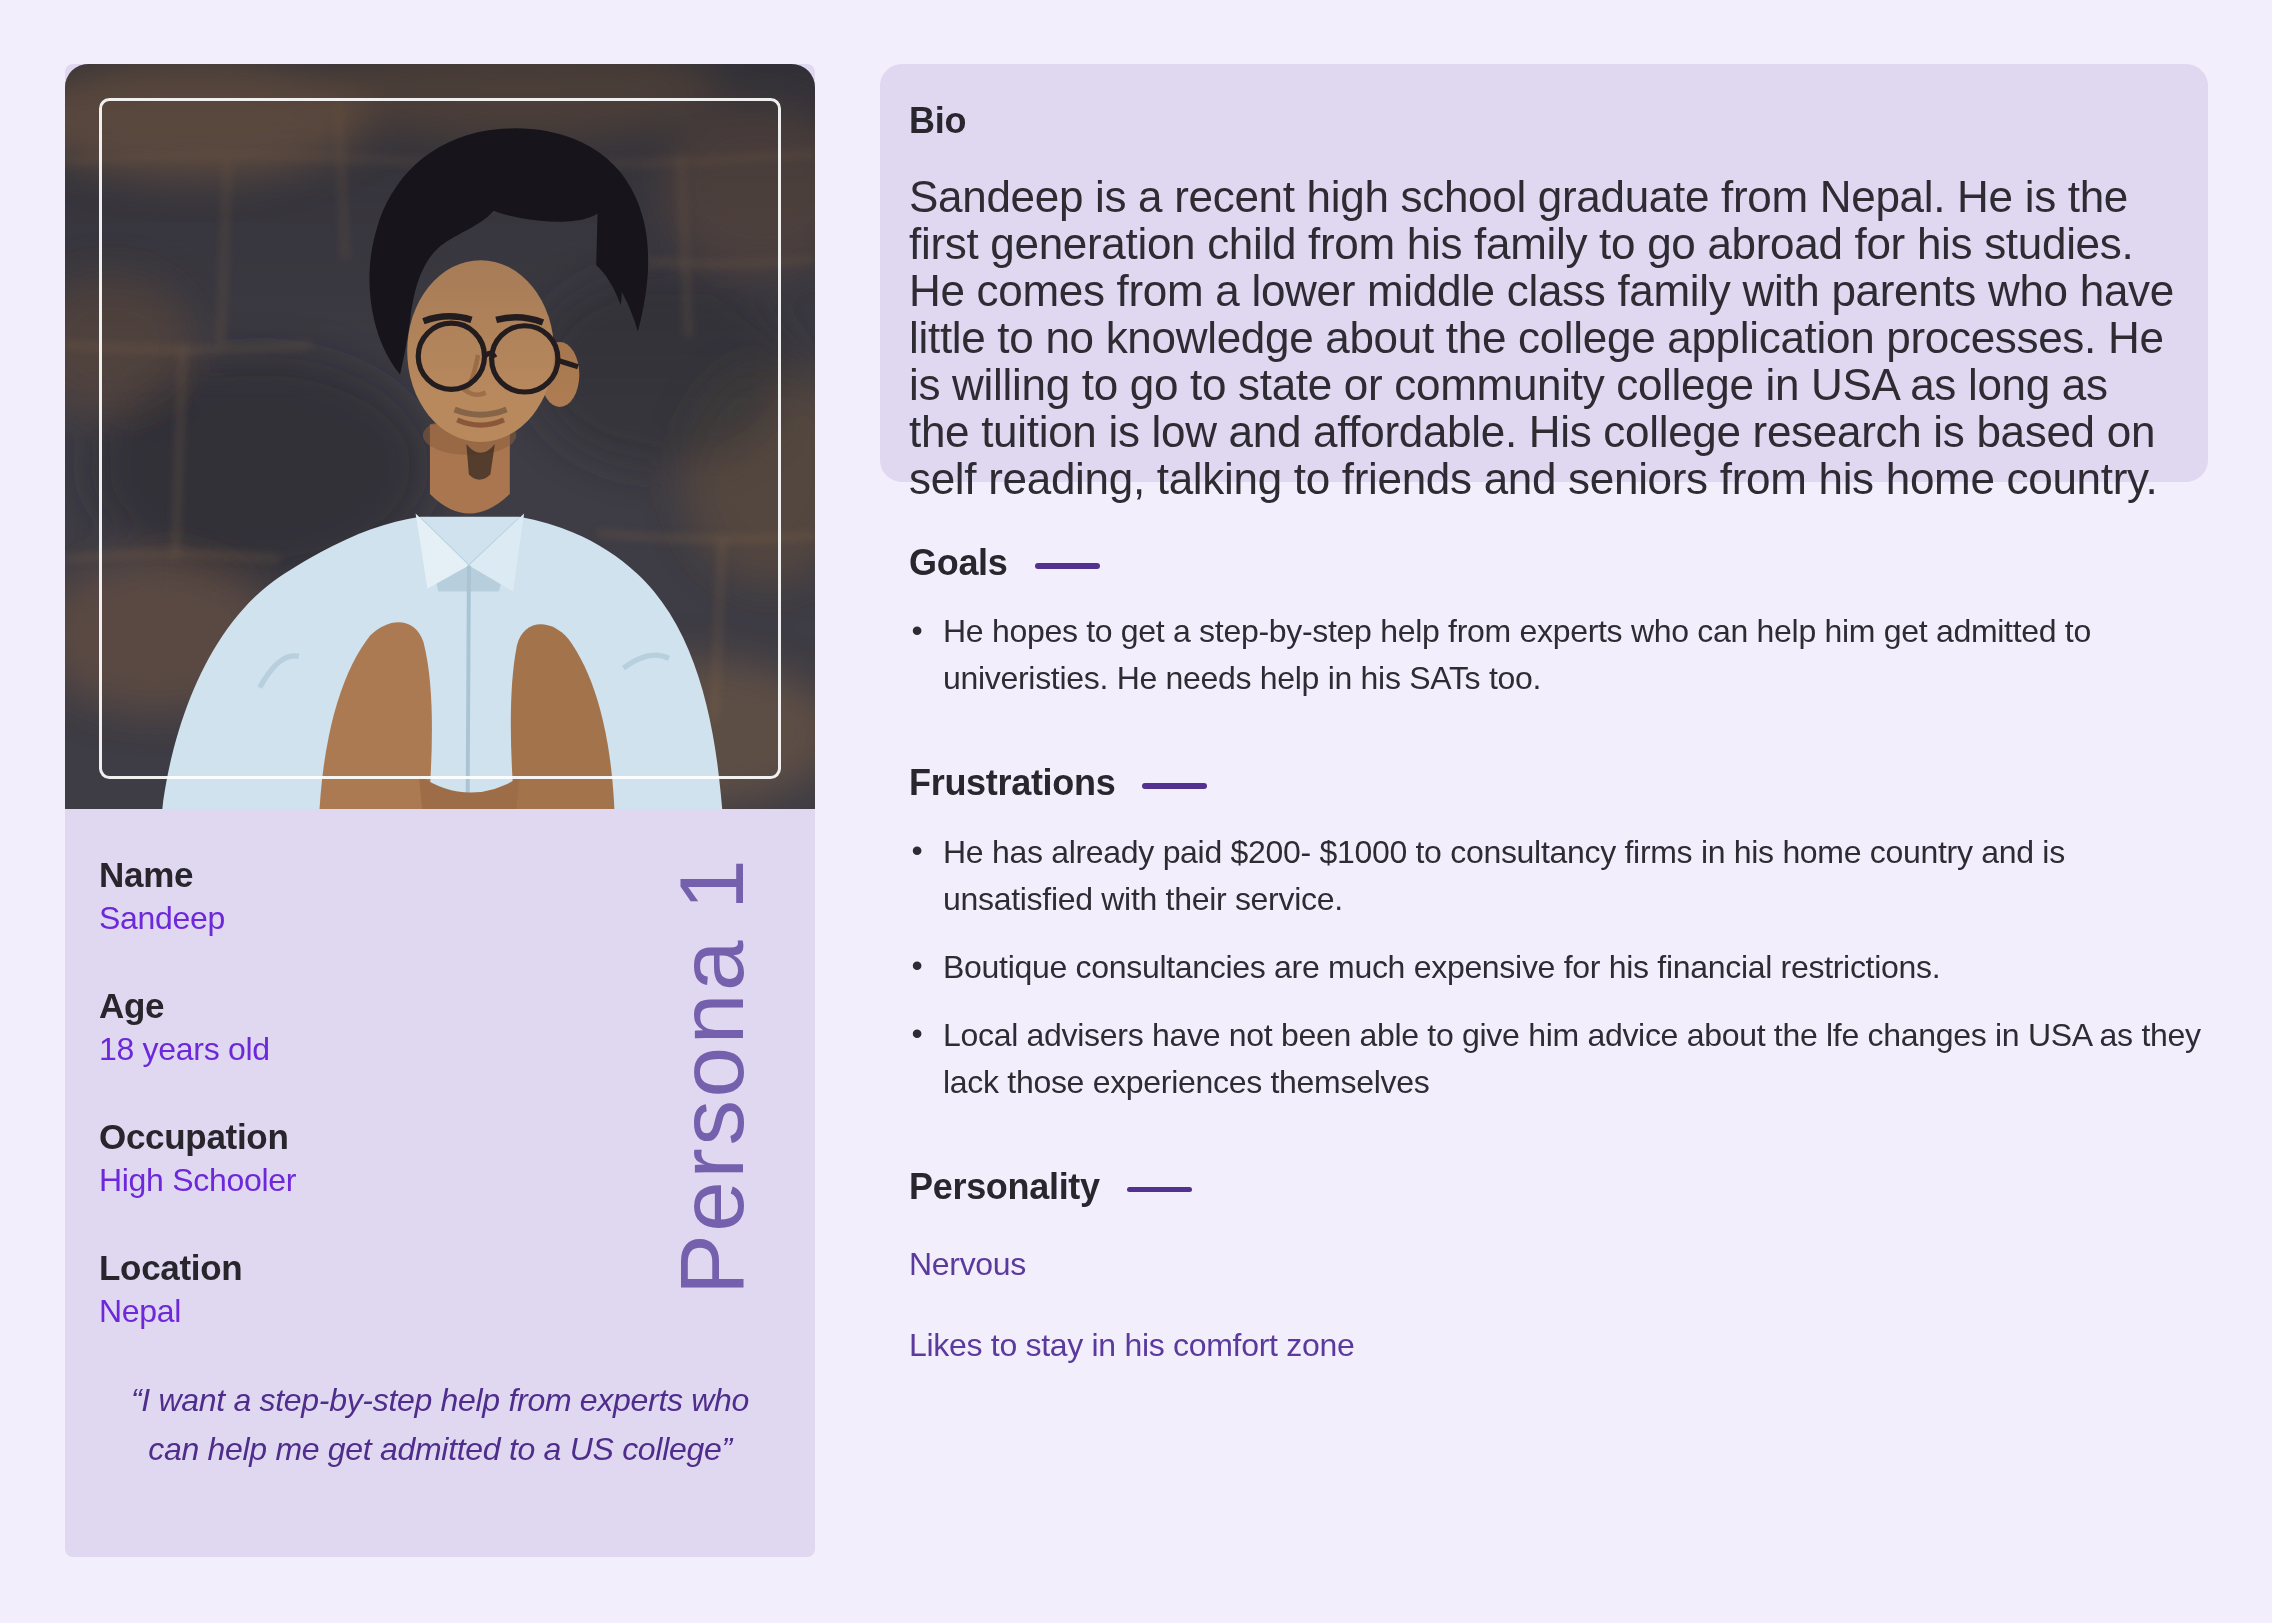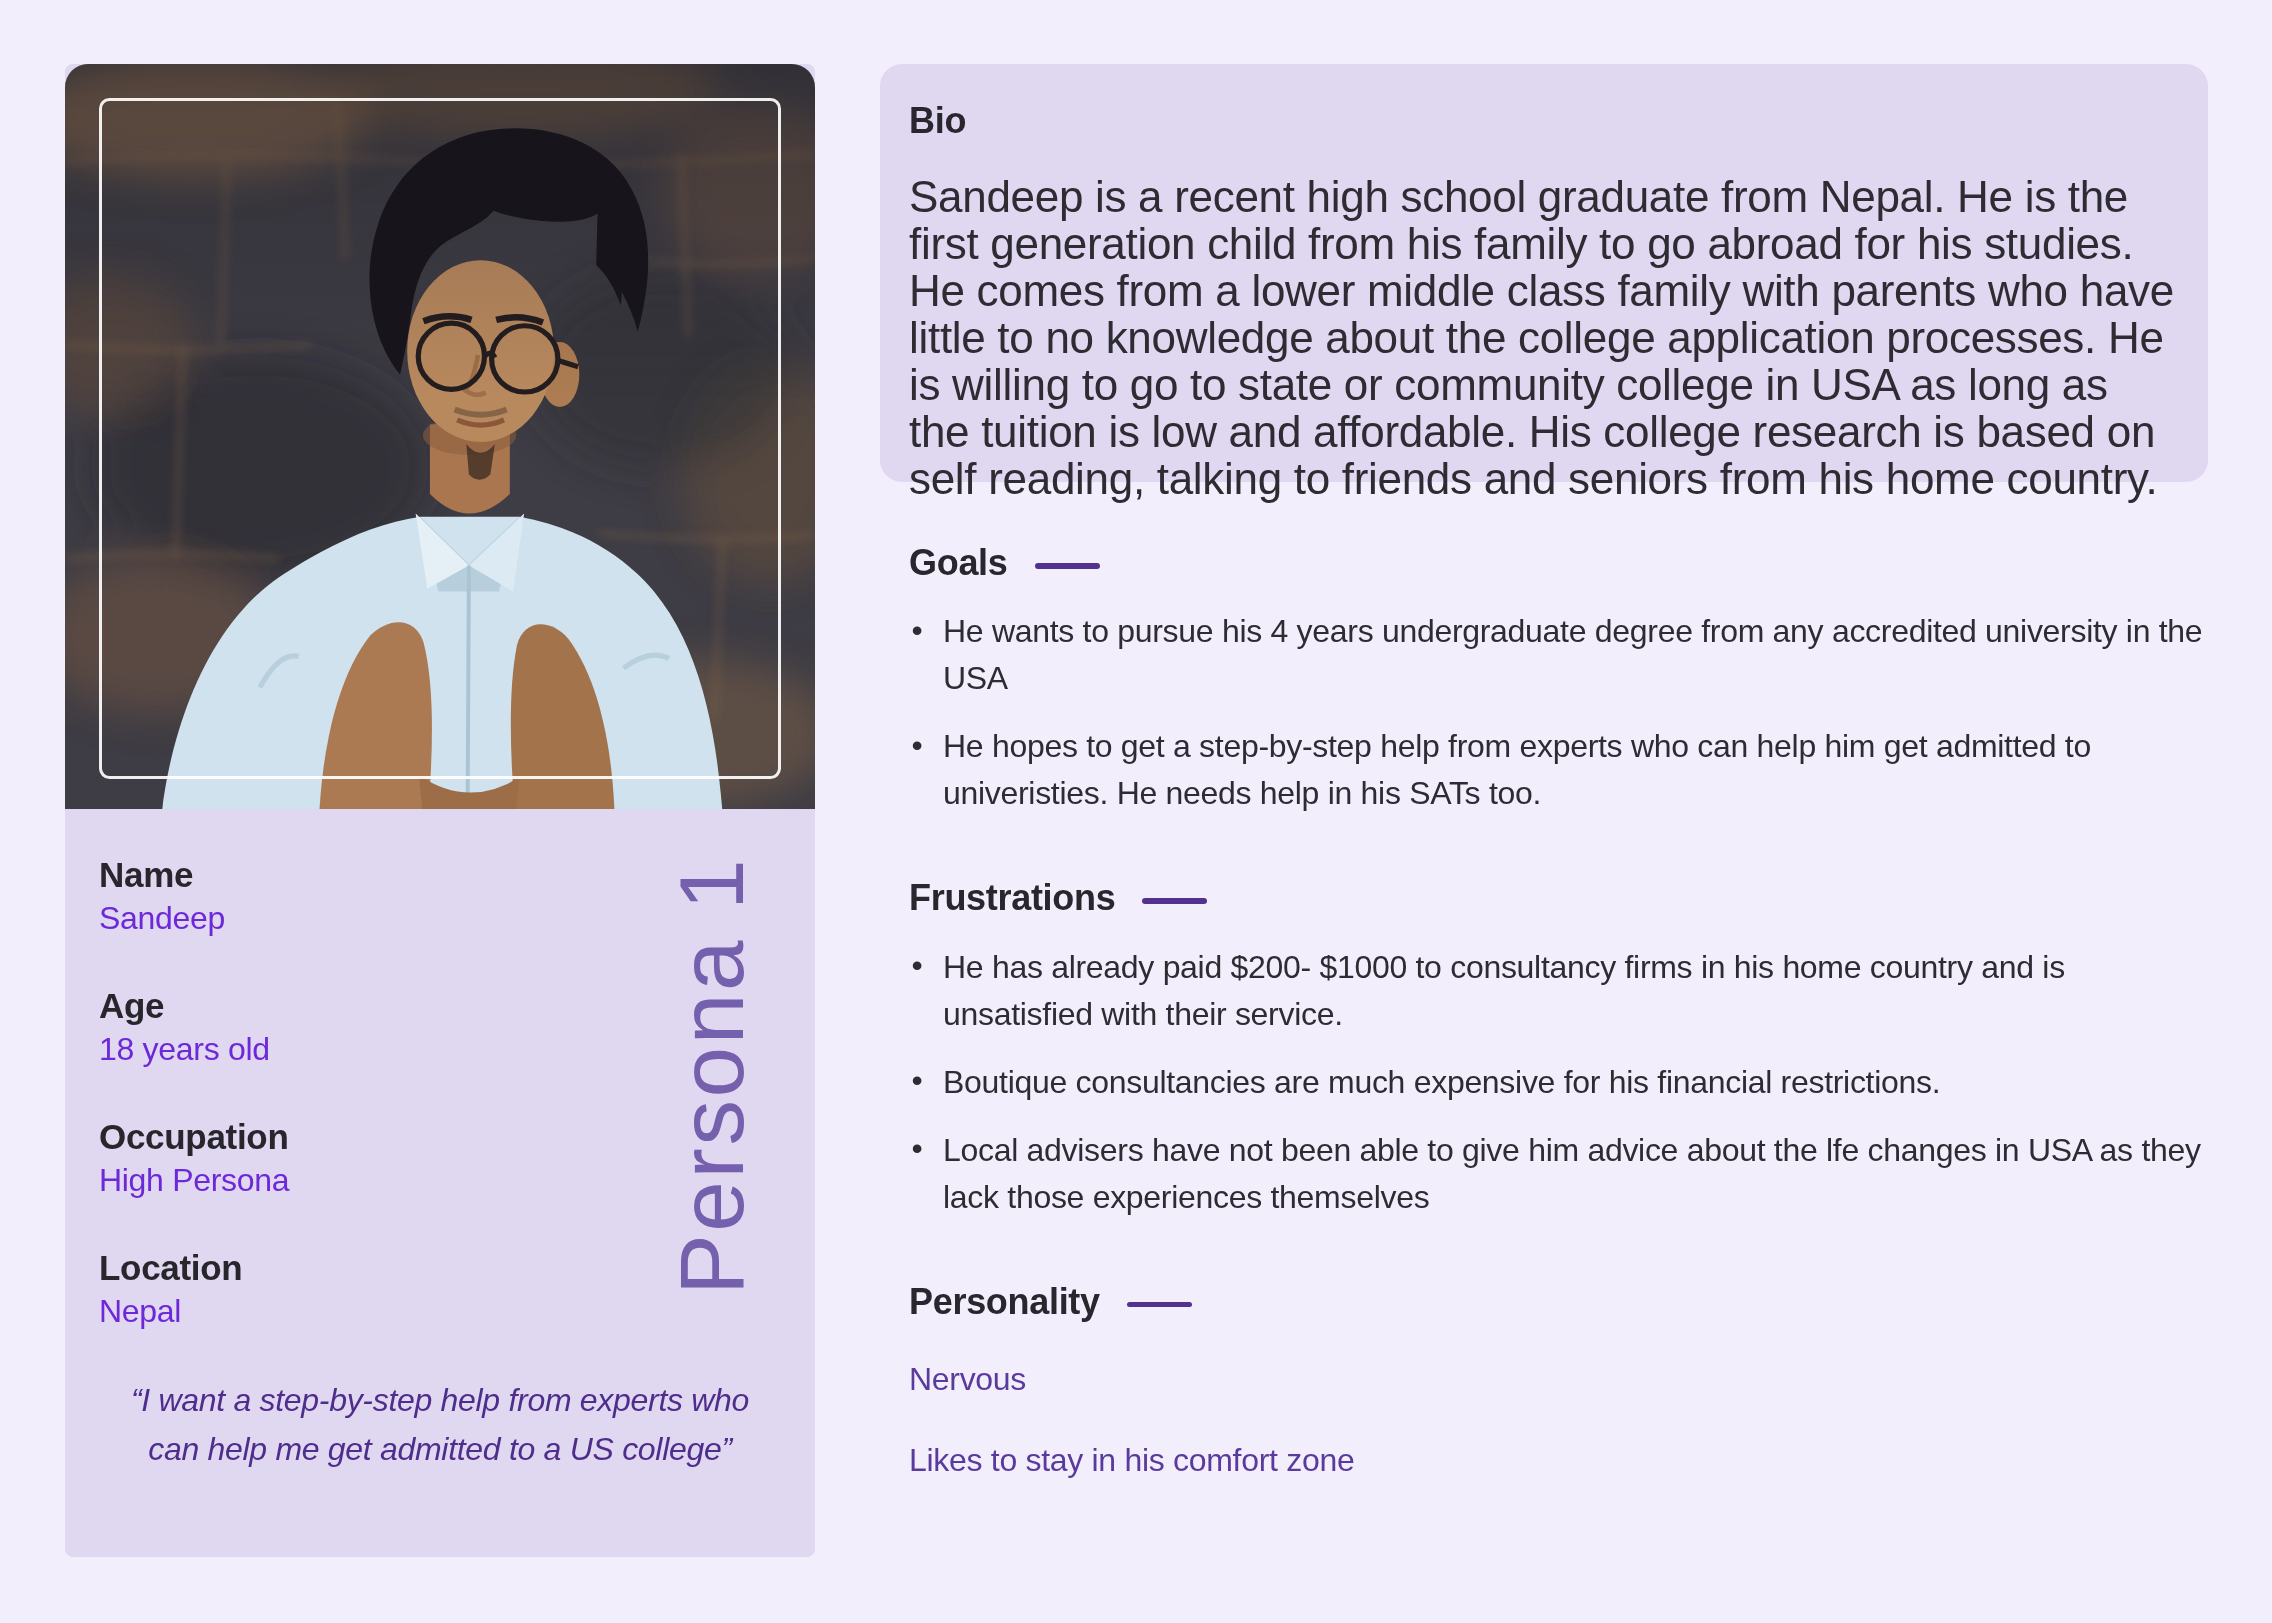--- a/index.html
+++ b/index.html
@@ -234,21 +234,21 @@
       <div class="field">
         <div class="label">Name</div>
         <div class="value">Sandeep</div>
       </div>
       <div class="field">
         <div class="label">Age</div>
         <div class="value">18 years old</div>
       </div>
       <div class="field">
         <div class="label">Occupation</div>
-        <div class="value">High Persona</div>
+        <div class="value">High Schooler</div>
       </div>
       <div class="field">
         <div class="label">Location</div>
         <div class="value">Nepal</div>
       </div>
       <div class="quote">“I want a step-by-step help from experts who can help me get admitted to a US college”</div>
     </div>
 
     <div class="persona-label">Persona 1</div>
   </aside>
@@ -259,21 +259,20 @@
       <h2 class="heading">Bio</h2>
       <p>Sandeep is a recent high school graduate from Nepal. He is the first generation child from his family to go abroad for his studies. He comes from a lower middle class family with parents who have little to no knowledge about the college application processes. He is willing to go to state or community college in USA as long as the tuition is low and affordable. His college research is based on self reading, talking to friends and seniors from his home country.</p>
     </section>
 
     <section class="sec">
       <div class="sec-head">
         <h2 class="heading">Goals</h2>
         <span class="dash"></span>
       </div>
       <ul class="bullets">
-          <li>He wants to pursue his 4 years undergraduate degree from any accredited university in the USA</li>
           <li>He hopes to get a step-by-step help from experts who can help him get admitted to univeristies. He needs help in his SATs too.</li>
         </ul>
     </section>
 
     <section class="sec">
       <div class="sec-head">
         <h2 class="heading">Frustrations</h2>
         <span class="dash"></span>
       </div>
       <ul class="bullets">

